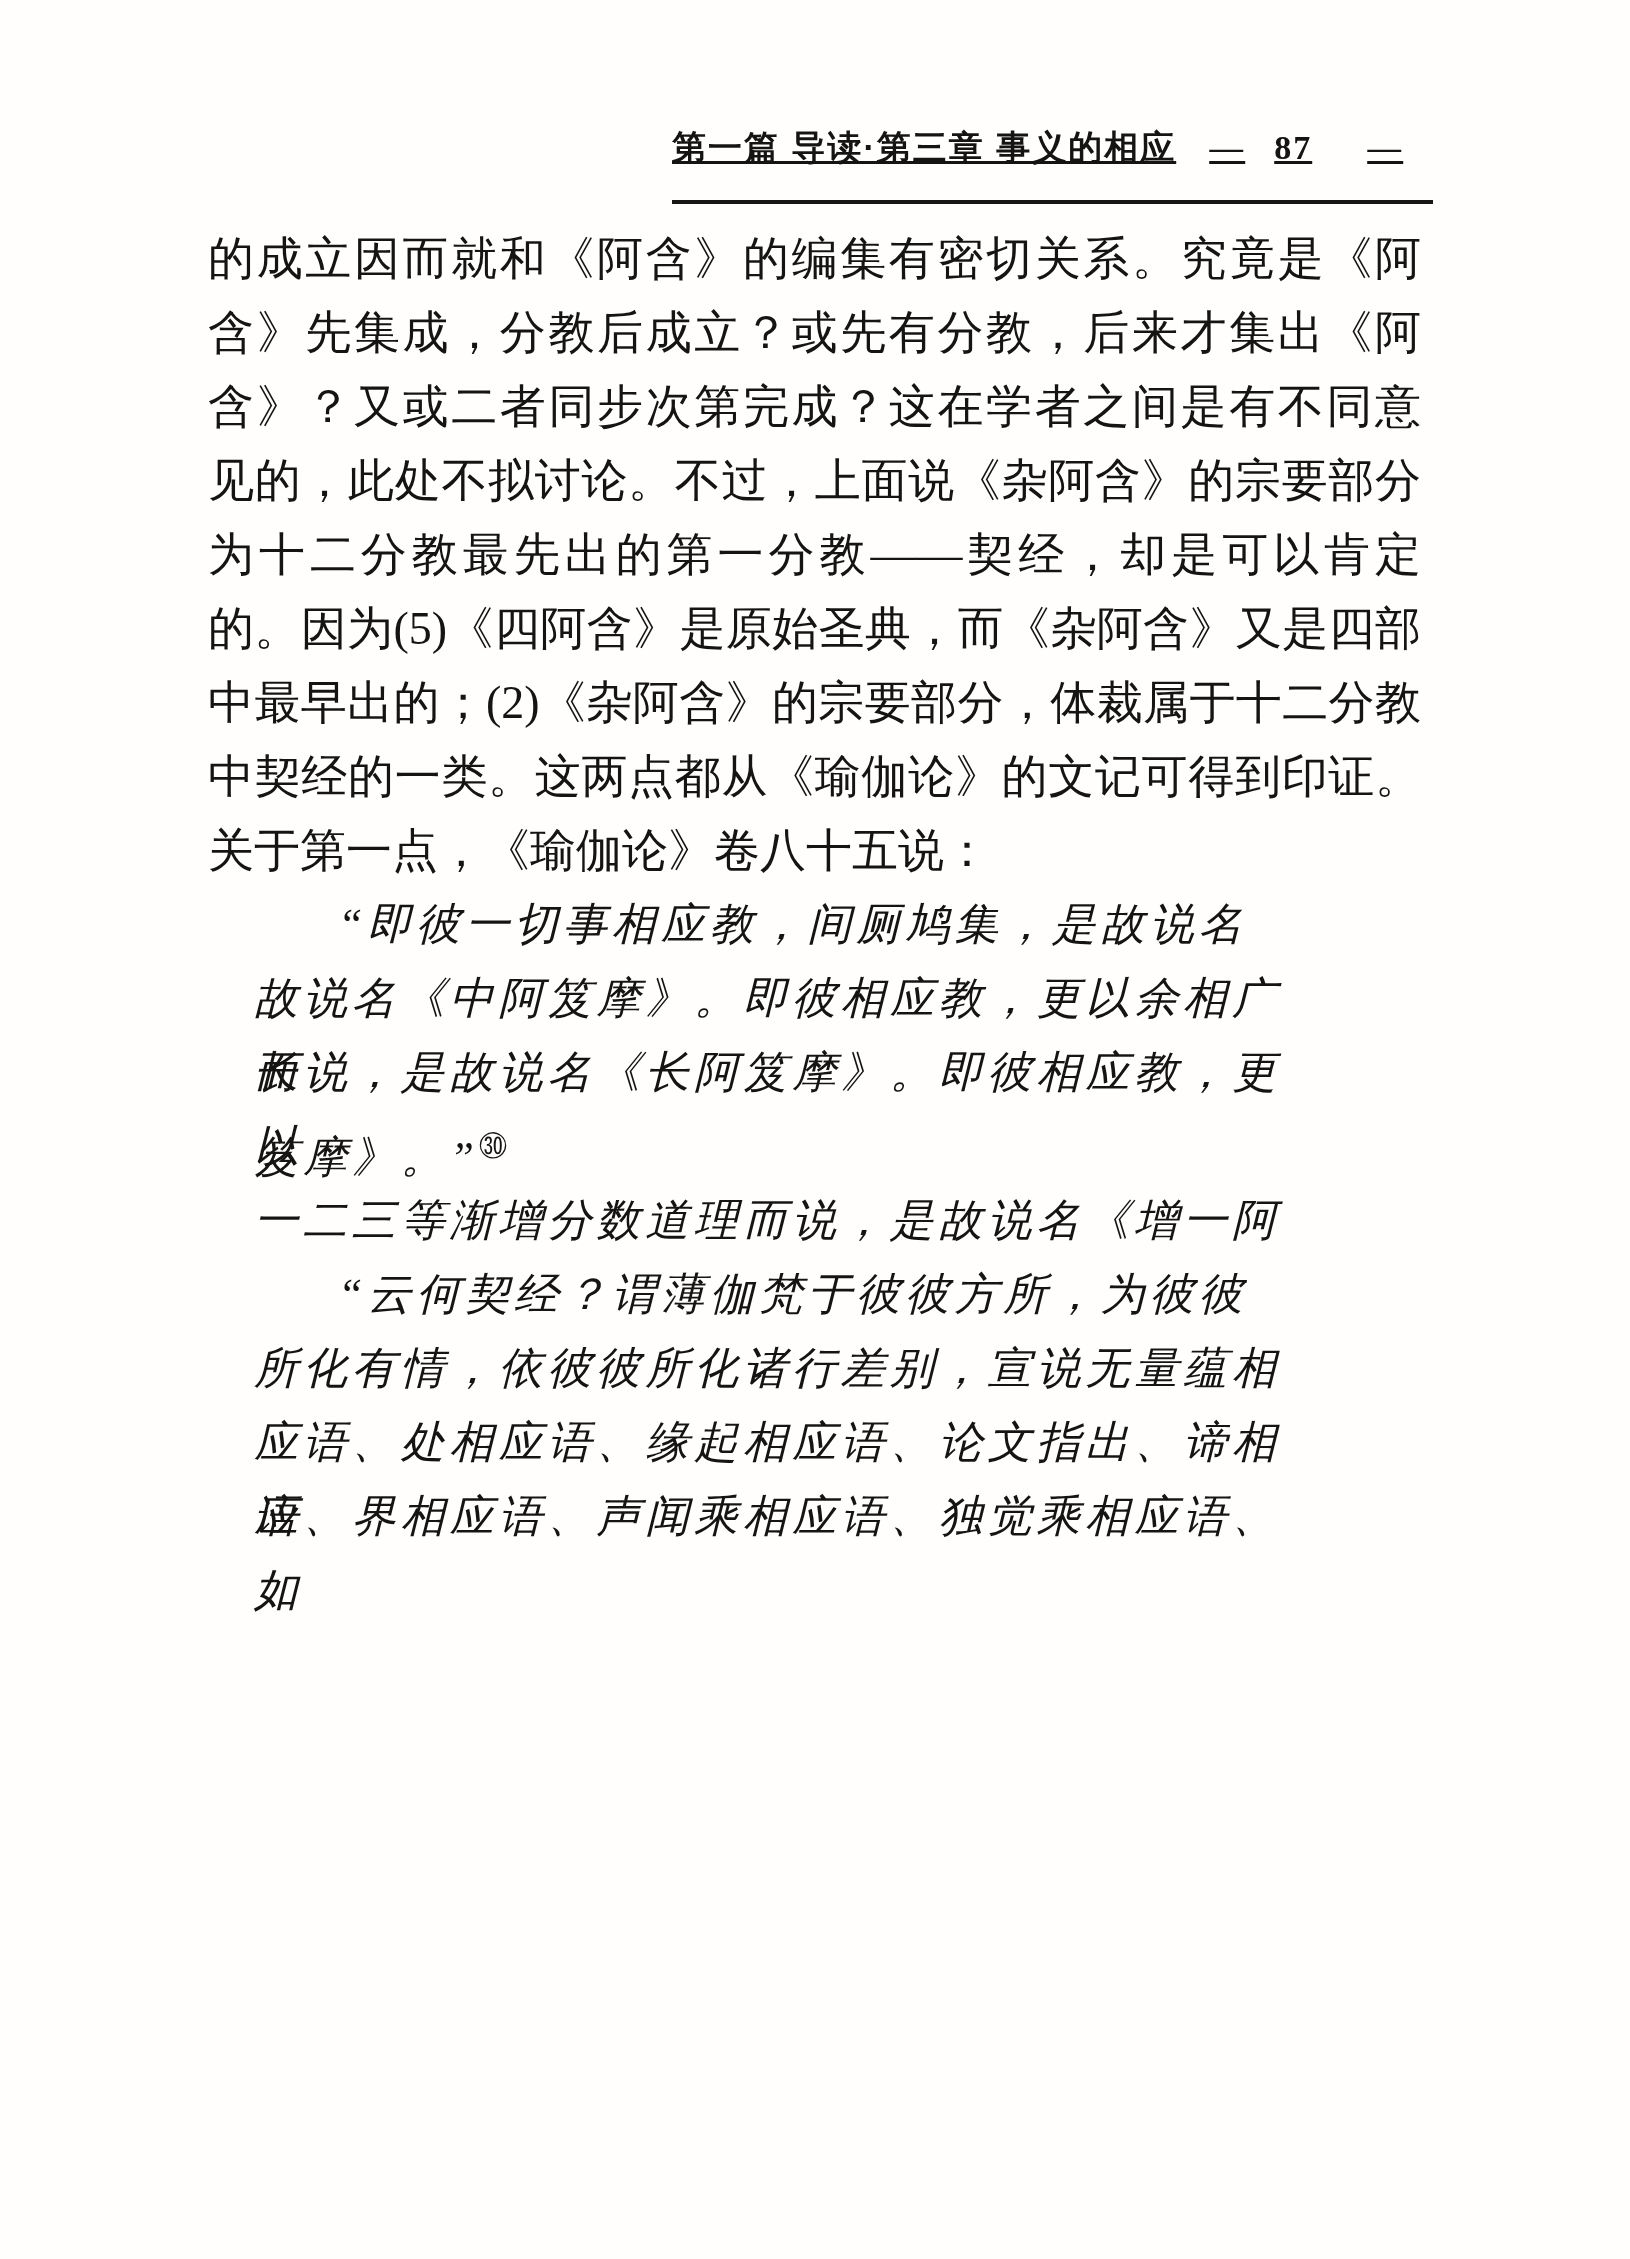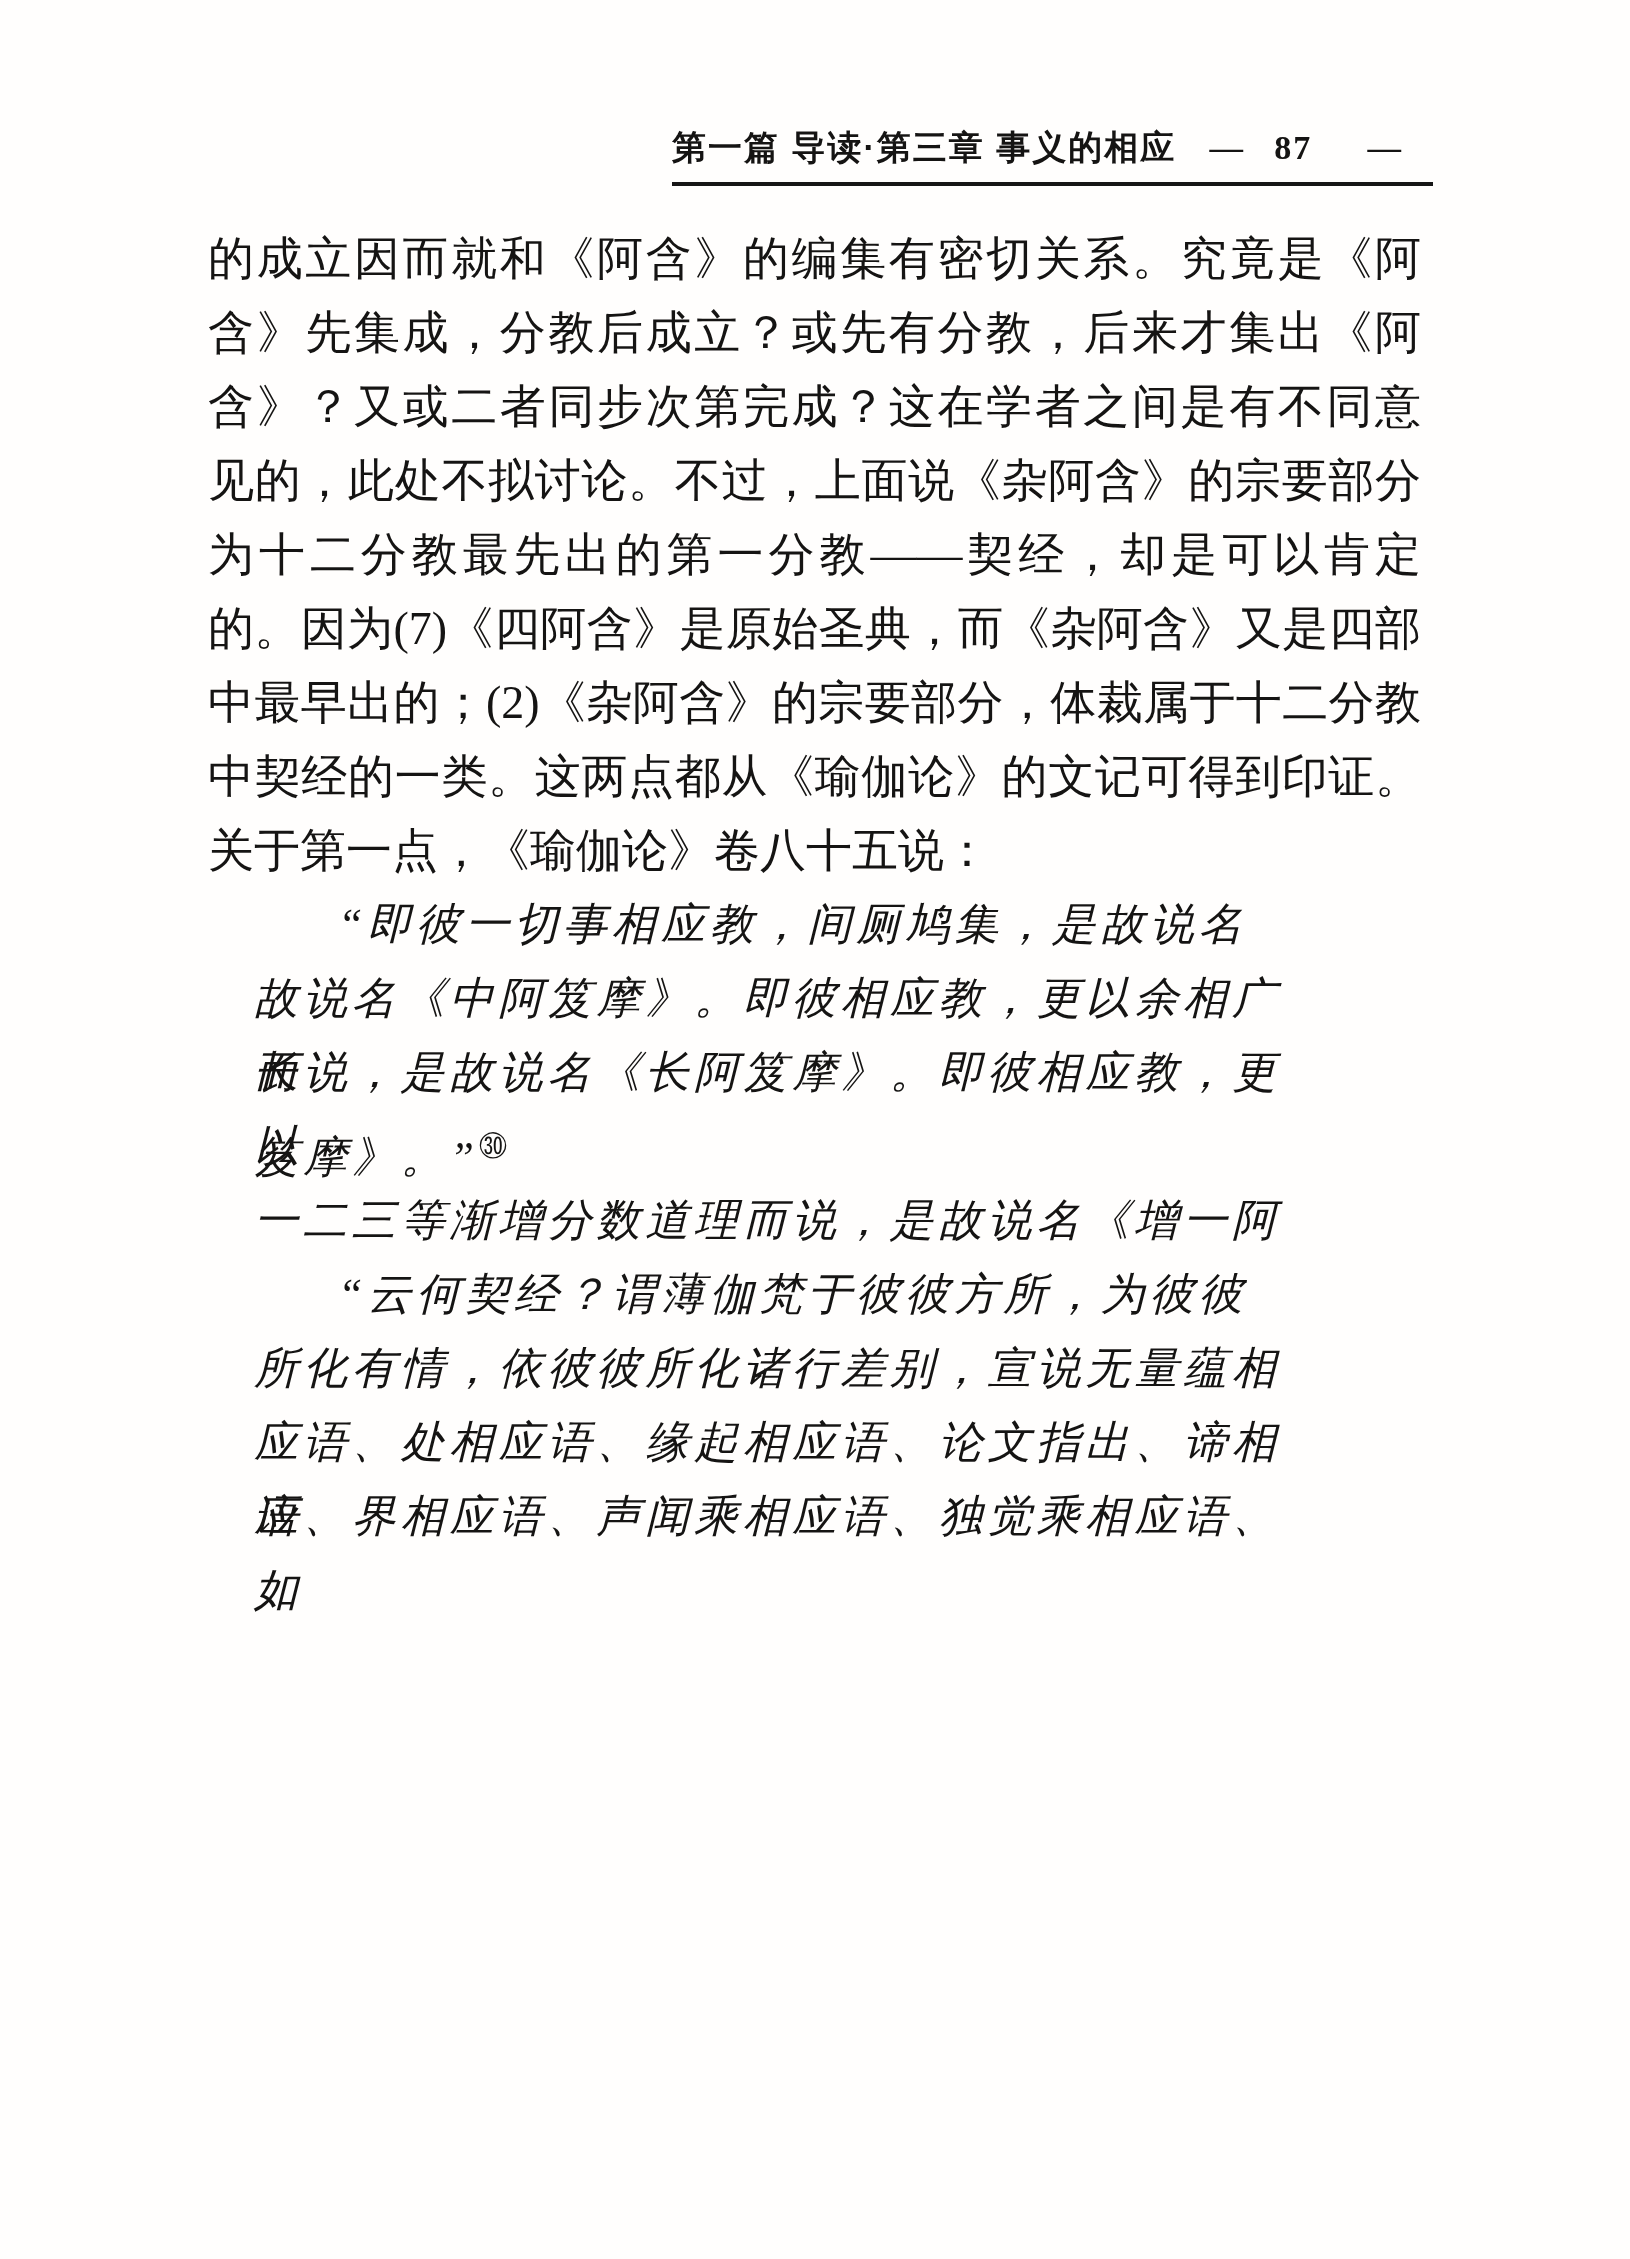--- a/index.html
+++ b/index.html
@@ -16,26 +16,27 @@
 
   
   .running-head {
     position: absolute;
     left: 672px;
     top: 125px;
     width: 761px;
     display: flex;
     align-items: baseline;
     border-bottom: 4.9px solid #161616;
-    padding-bottom: 11px;
+    padding-bottom: 29px;
     font-family: "Liberation Sans", sans-serif;
     font-weight: 700;
     font-size: 34px;
     letter-spacing: 2px;
     white-space: nowrap;
+    text-decoration: underline;
   }
   .running-head .head-title { flex: 0 0 auto; }
   .running-head .head-dash  { margin-left: 33px; font-weight: 400; }
   .running-head .head-num   { margin-left: 29px; font-family: "Liberation Serif", serif; font-weight: 700; }
   .running-head .head-dash2 { margin-left: 55px; font-weight: 400; }
 
   
   .body-col {
     position: absolute;
     left: 208px;
@@ -87,21 +88,21 @@
   </div>
 
   <div class="body-col">
 
     <div>
       <div class="tline just">的成立因而就和《阿含》的编集有密切关系。究竟是《阿</div>
       <div class="tline just">含》先集成，分教后成立？或先有分教，后来才集出《阿</div>
       <div class="tline just">含》？又或二者同步次第完成？这在学者之间是有不同意</div>
       <div class="tline just">见的，此处不拟讨论。不过，上面说《杂阿含》的宗要部分</div>
       <div class="tline just">为十二分教最先出的第一分教——契经，却是可以肯定</div>
-      <div class="tline just">的。因为(7)《四阿含》是原始圣典，而《杂阿含》又是四部</div>
+      <div class="tline just">的。因为(5)《四阿含》是原始圣典，而《杂阿含》又是四部</div>
       <div class="tline just">中最早出的；(2)《杂阿含》的宗要部分，体裁属于十二分教</div>
       <div class="tline just">中契经的一类。这两点都从《瑜伽论》的文记可得到印证。</div>
       <div class="tline nojust">关于第一点，《瑜伽论》卷八十五说：</div>
     </div>
 
     <div class="quote">
       <div class="tline nojust q-first">“即彼一切事相应教，间厕鸠集，是故说名</div>
       <div class="tline nojust">故说名《中阿笈摩》。即彼相应教，更以余相广长</div>
       <div class="tline nojust">而说，是故说名《长阿笈摩》。即彼相应教，更以</div>
       <div class="tline nojust"><span>笈摩》。”</span><span class="footnote-mark">㉚</span></div>

